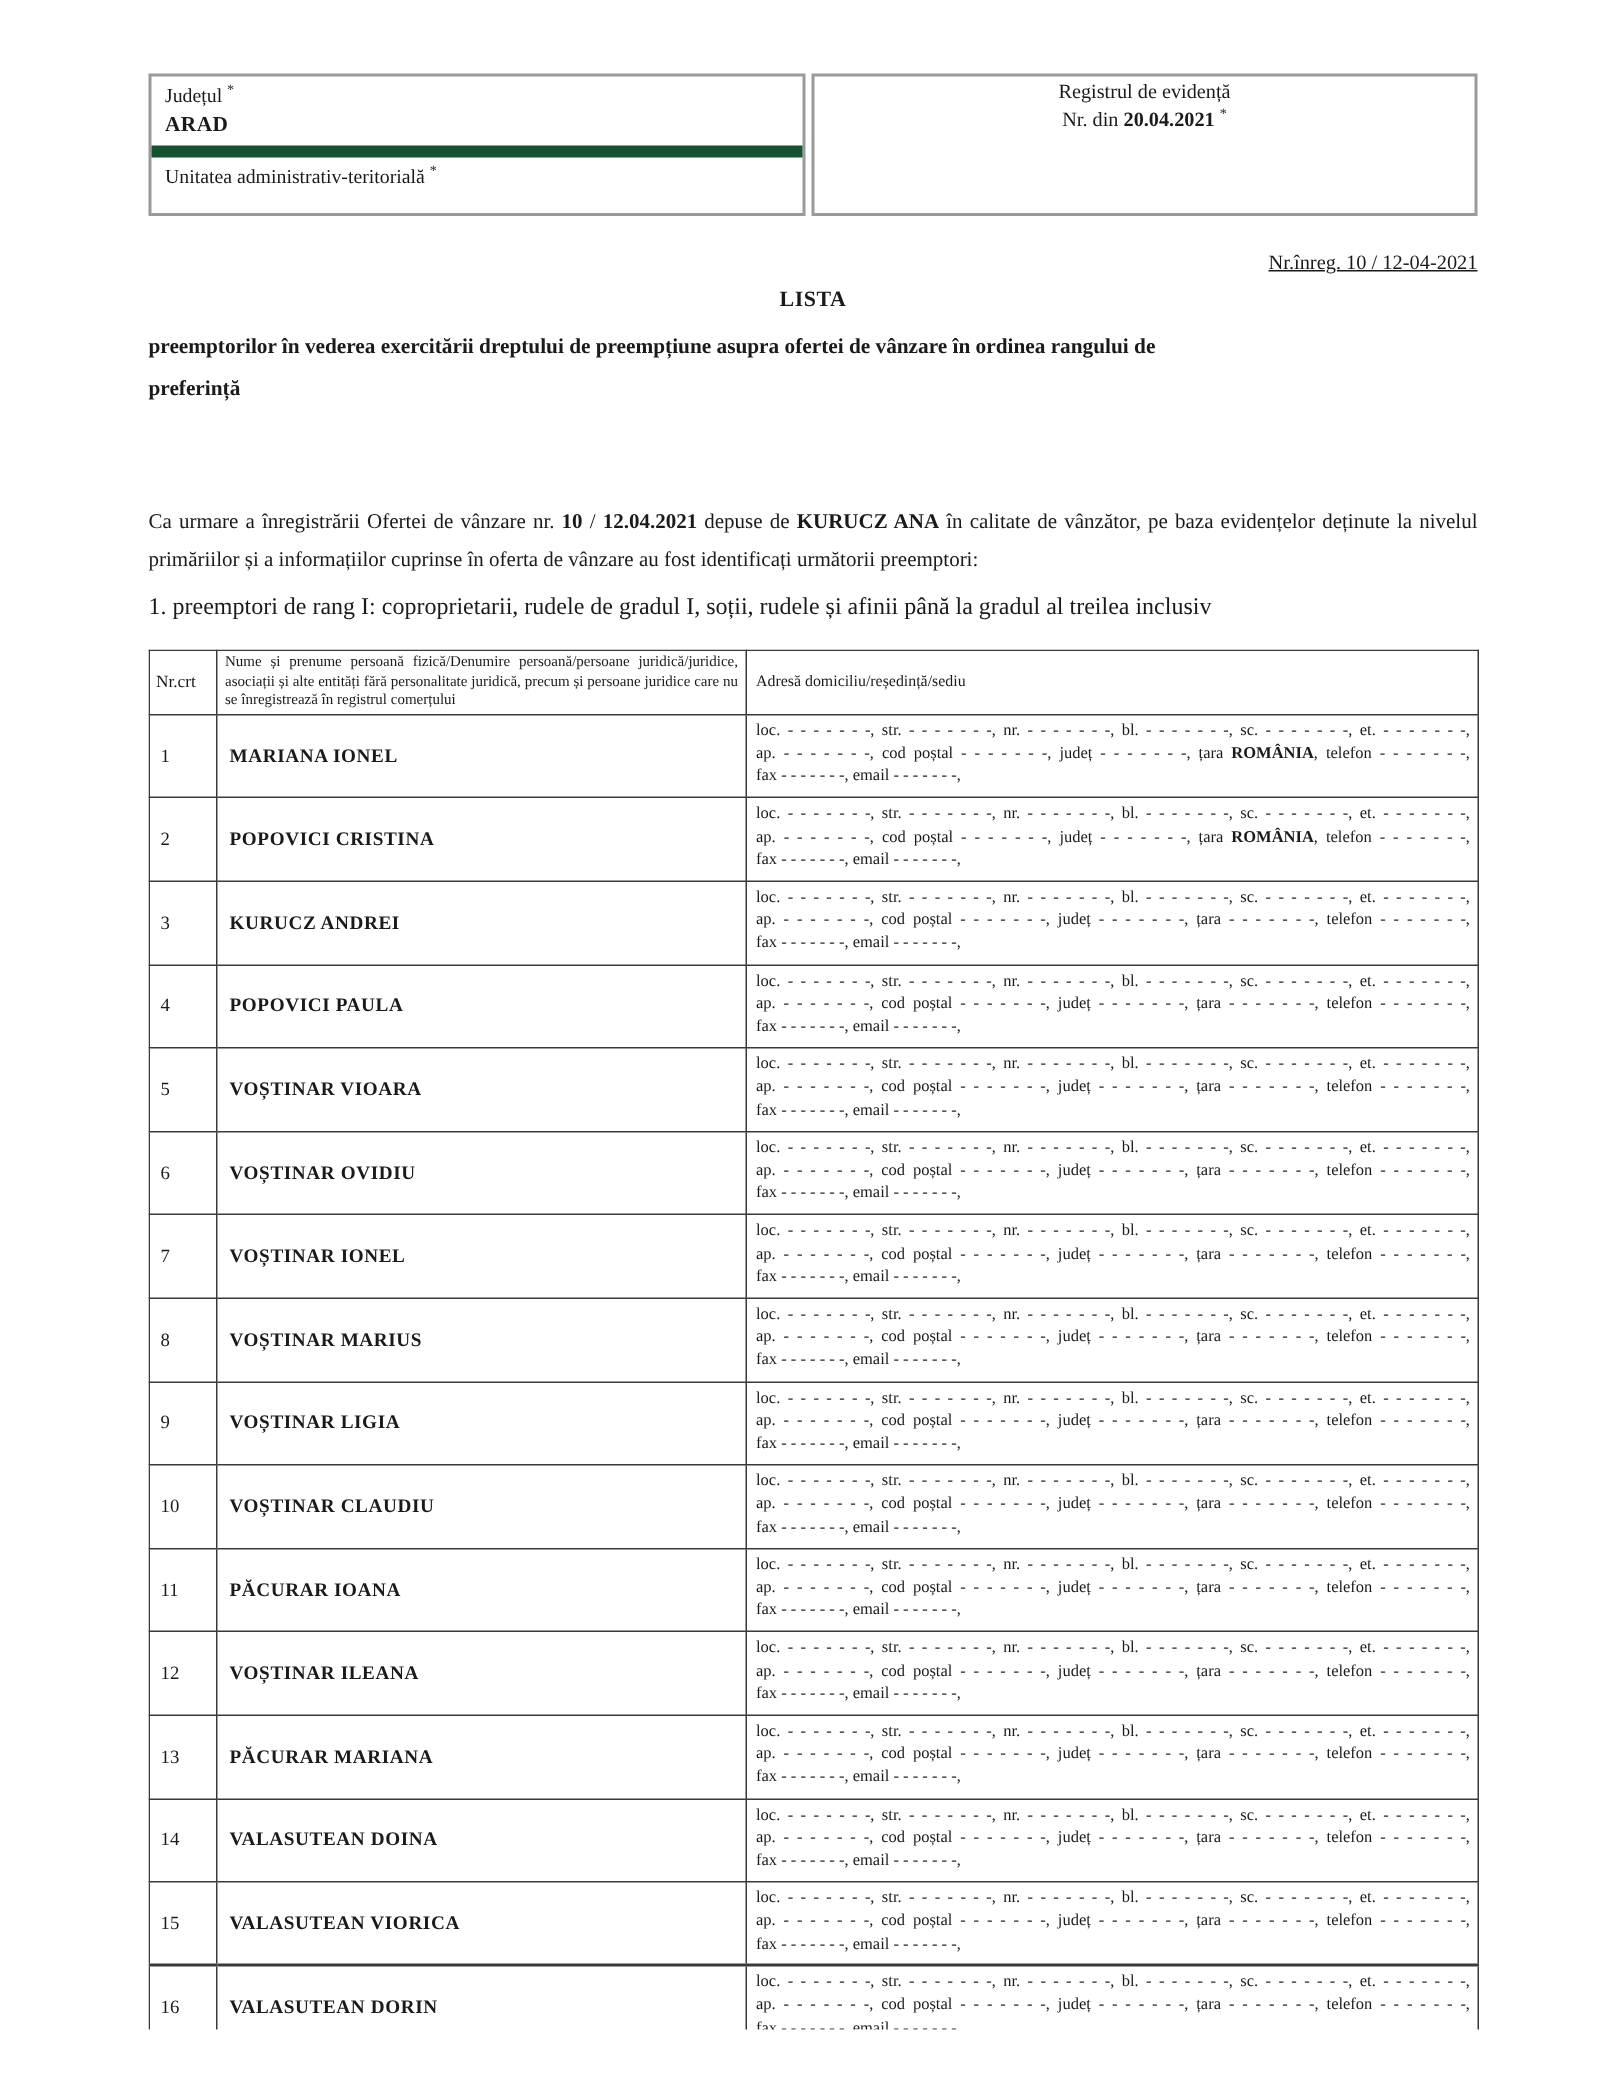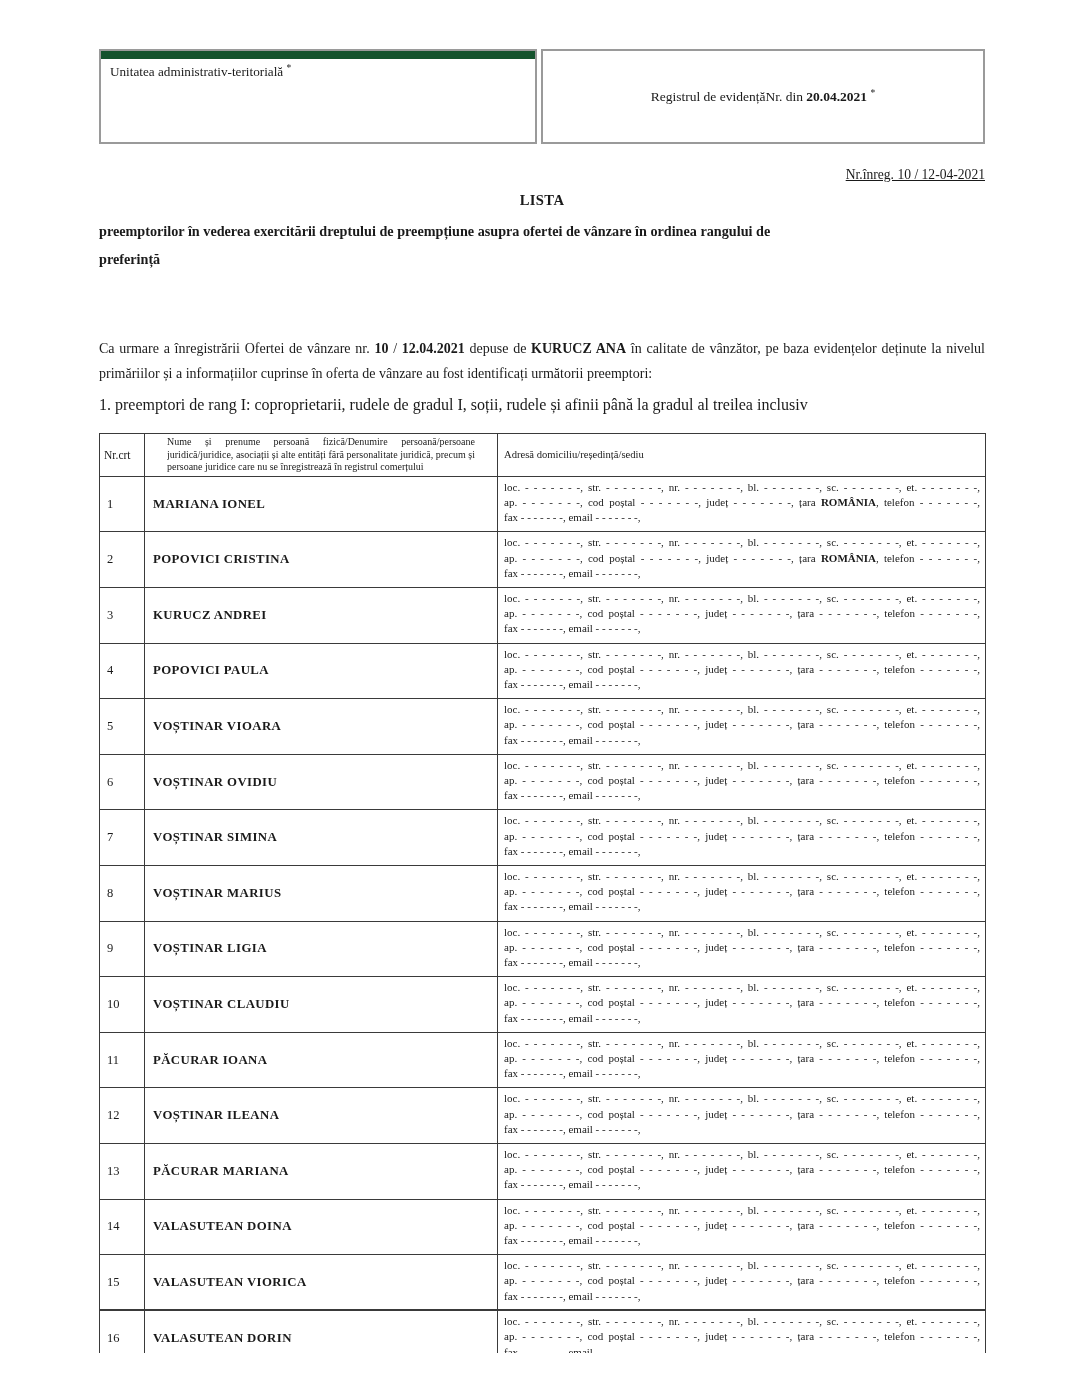--- a/index.html
+++ b/index.html
@@ -16,56 +16,60 @@
     border:2px solid #9a9a9a; box-sizing:border-box;
   }
   .box-left .cell { height:45.5px; box-sizing:border-box; padding:3px 0 0 9px; }
   .box-left .cell.second { border-top:8px solid #14532d; }
   .lbl { font-size:13.2px; line-height:19px; }
   .val { font-size:14.2px; font-weight:bold; line-height:20px; letter-spacing:.3px; }
 
   .box-right {
     position:absolute; left:541px; top:49px; width:444px; height:95px;
     border:2px solid #9a9a9a; box-sizing:border-box;
-    display:flex; flex-direction:row; justify-content:center; align-items:center;
+    display:flex; flex-direction:column; justify-content:flex-start; align-items:center;
     text-align:center; font-size:13.5px; line-height:19px;
   }
 
   .nrinreg { position:absolute; left:99px; top:167px; width:886px; text-align:right; font-size:13.6px;text-decoration:underline; }
   .title   { position:absolute; left:99px; top:192px; width:886px; text-align:center; font-weight:bold; font-size:14.6px; letter-spacing:.4px; }
   .subtitle{ position:absolute; left:99px; top:218px; width:886px; text-align:left; font-weight:bold; font-size:14.2px; line-height:27.5px; }
 
   .para { position:absolute; left:99px; top:336px; width:886px; font-size:14px; line-height:25.4px; text-align:justify; }
   .rank { position:absolute; left:99px; top:396px; width:886px; font-size:16px; }
 
   
   .table-clip { position:absolute; left:99px; top:433px; width:890px; height:920px; overflow:hidden; }
   table.list { border-collapse:collapse; width:887px; table-layout:fixed; }
   table.list th, table.list td { border:1px solid #3a3a3a; box-sizing:border-box; }
   thead tr { height:42px; }
   th { font-weight:normal; }
   .h1 { font-size:11.5px; text-align:left; padding-left:4px; vertical-align:middle; }
-  .h2 { vertical-align:middle; padding:2px 22px; }
+  .h2 { vertical-align:middle; padding:2px 5px; }
   .h2 .h2wrap { font-size:10px; line-height:12.6px; text-align:justify; max-height:40px; overflow:hidden; }
   .h3 { font-size:10.6px; text-align:left; padding-left:6px; vertical-align:middle; }
 
   tbody tr { height:55.6px; }
   tbody tr:last-child td { border-top-width:2px; }
   .c-nr   { font-size:12.5px; padding-left:7px; vertical-align:middle; }
   .c-name { font-size:12.8px; font-weight:bold; padding-left:8px; vertical-align:middle; letter-spacing:.4px; }
   .c-addr { font-size:11px; padding:3px 5px 0 6px; vertical-align:top; line-height:15.2px; }
   .al.j { text-align:justify; text-align-last:justify; }
   tr.ro .cty { font-weight:bold; }
 </style>
 </head>
 <body>
 
 <div class="canvas">
 
   <div class="box-left">
+    <div class="cell">
+      <div class="lbl"><span>Județul</span> <sup class="star">*</sup></div>
+      <div class="val">ARAD</div>
+    </div>
     <div class="cell second">
       <div class="lbl"><span>Unitatea administrativ-teritorială</span> <sup class="star">*</sup></div>
     </div>
   </div>
 
   <div class="box-right">
     <div>Registrul de evidență</div>
     <div><span>Nr. din </span><b>20.04.2021</b> <sup class="star">*</sup></div>
   </div>
 
@@ -153,21 +157,21 @@
       <td class="c-name">VOȘTINAR OVIDIU</td>
       <td class="c-addr">
         <div class="al j"><span class="s1">loc. - - - - - - -, str. - - - - - - -, nr. - - - - - - -, bl. - - - - - - -, sc. - - - - - - -, et. - - - - - - -,</span></div>
         <div class="al j"><span class="s2a">ap. - - - - - - -, cod poștal - - - - - - -, județ - - - - - - -, țara </span><span class="cty">- - - - - - -</span><span class="s2b">, telefon - - - - - - -,</span></div>
         <div class="al"><span class="s3">fax - - - - - - -, email - - - - - - -,</span></div>
       </td>
     </tr>
 
     <tr class="t-row">
       <td class="c-nr">7</td>
-      <td class="c-name">VOȘTINAR SIMINA</td>
+      <td class="c-name">VOȘTINAR IONEL</td>
       <td class="c-addr">
         <div class="al j"><span class="s1">loc. - - - - - - -, str. - - - - - - -, nr. - - - - - - -, bl. - - - - - - -, sc. - - - - - - -, et. - - - - - - -,</span></div>
         <div class="al j"><span class="s2a">ap. - - - - - - -, cod poștal - - - - - - -, județ - - - - - - -, țara </span><span class="cty">- - - - - - -</span><span class="s2b">, telefon - - - - - - -,</span></div>
         <div class="al"><span class="s3">fax - - - - - - -, email - - - - - - -,</span></div>
       </td>
     </tr>
 
     <tr class="t-row">
       <td class="c-nr">8</td>
       <td class="c-name">VOȘTINAR MARIUS</td>

